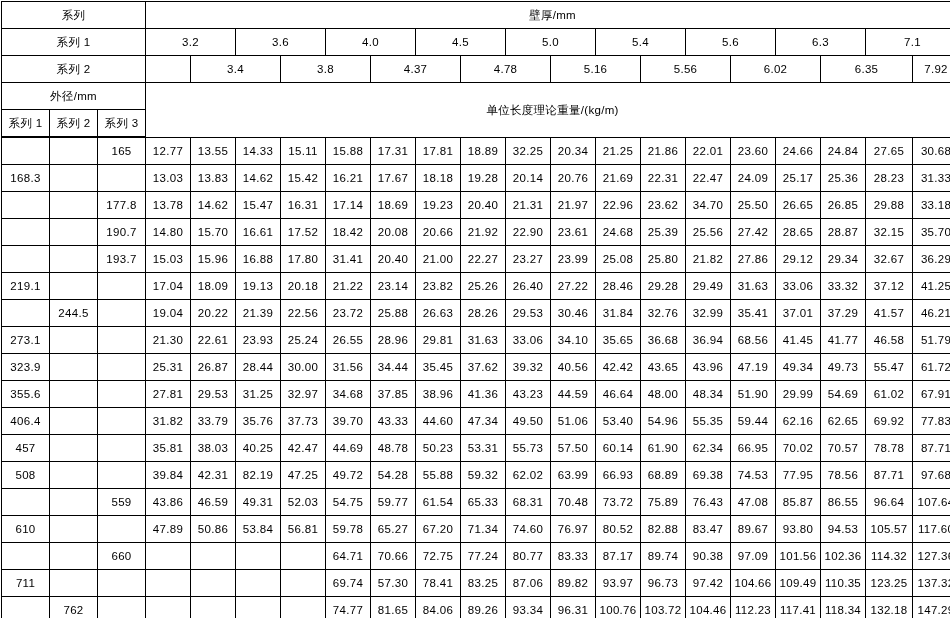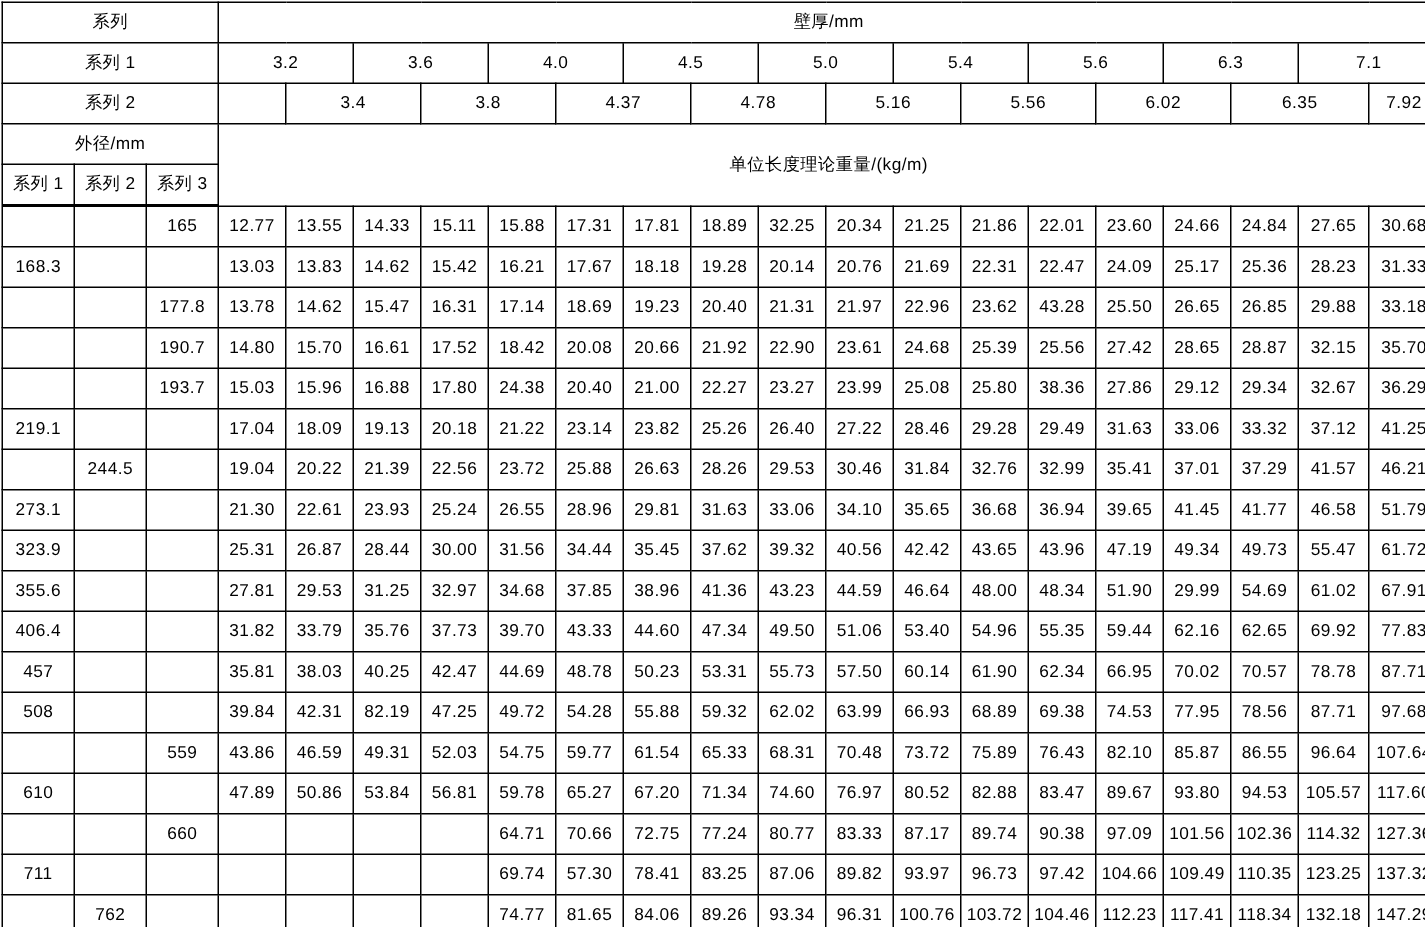--- a/index.html
+++ b/index.html
@@ -183,21 +183,21 @@
           <td class="num">15.47</td>
           <td class="num">16.31</td>
           <td class="num">17.14</td>
           <td class="num">18.69</td>
           <td class="num">19.23</td>
           <td class="num">20.40</td>
           <td class="num">21.31</td>
           <td class="num">21.97</td>
           <td class="num">22.96</td>
           <td class="num">23.62</td>
-          <td class="num">43.28</td>
+          <td class="num">34.70</td>
           <td class="num">25.50</td>
           <td class="num">26.65</td>
           <td class="num">26.85</td>
           <td class="num">29.88</td>
           <td class="num outer-right">33.18</td>
         </tr>
         <tr>
           <td class="num outer-left"></td>
           <td class="num"></td>
           <td class="num">190.7</td>
@@ -221,29 +221,29 @@
           <td class="num outer-right">35.70</td>
         </tr>
         <tr>
           <td class="num outer-left"></td>
           <td class="num"></td>
           <td class="num">193.7</td>
           <td class="num">15.03</td>
           <td class="num">15.96</td>
           <td class="num">16.88</td>
           <td class="num">17.80</td>
-          <td class="num">24.38</td>
+          <td class="num">31.41</td>
           <td class="num">20.40</td>
           <td class="num">21.00</td>
           <td class="num">22.27</td>
           <td class="num">23.27</td>
           <td class="num">23.99</td>
           <td class="num">25.08</td>
           <td class="num">25.80</td>
-          <td class="num">38.36</td>
+          <td class="num">21.82</td>
           <td class="num">27.86</td>
           <td class="num">29.12</td>
           <td class="num">29.34</td>
           <td class="num">32.67</td>
           <td class="num outer-right">36.29</td>
         </tr>
         <tr>
           <td class="num outer-left">219.1</td>
           <td class="num"></td>
           <td class="num"></td>
@@ -299,21 +299,21 @@
           <td class="num">25.24</td>
           <td class="num">26.55</td>
           <td class="num">28.96</td>
           <td class="num">29.81</td>
           <td class="num">31.63</td>
           <td class="num">33.06</td>
           <td class="num">34.10</td>
           <td class="num">35.65</td>
           <td class="num">36.68</td>
           <td class="num">36.94</td>
-          <td class="num">39.65</td>
+          <td class="num">68.56</td>
           <td class="num">41.45</td>
           <td class="num">41.77</td>
           <td class="num">46.58</td>
           <td class="num outer-right">51.79</td>
         </tr>
         <tr>
           <td class="num outer-left">323.9</td>
           <td class="num"></td>
           <td class="num"></td>
           <td class="num">25.31</td>
@@ -437,21 +437,21 @@
           <td class="num">52.03</td>
           <td class="num">54.75</td>
           <td class="num">59.77</td>
           <td class="num">61.54</td>
           <td class="num">65.33</td>
           <td class="num">68.31</td>
           <td class="num">70.48</td>
           <td class="num">73.72</td>
           <td class="num">75.89</td>
           <td class="num">76.43</td>
-          <td class="num">82.10</td>
+          <td class="num">47.08</td>
           <td class="num">85.87</td>
           <td class="num">86.55</td>
           <td class="num">96.64</td>
           <td class="num outer-right">107.64</td>
         </tr>
         <tr>
           <td class="num outer-left">610</td>
           <td class="num"></td>
           <td class="num"></td>
           <td class="num">47.89</td>

